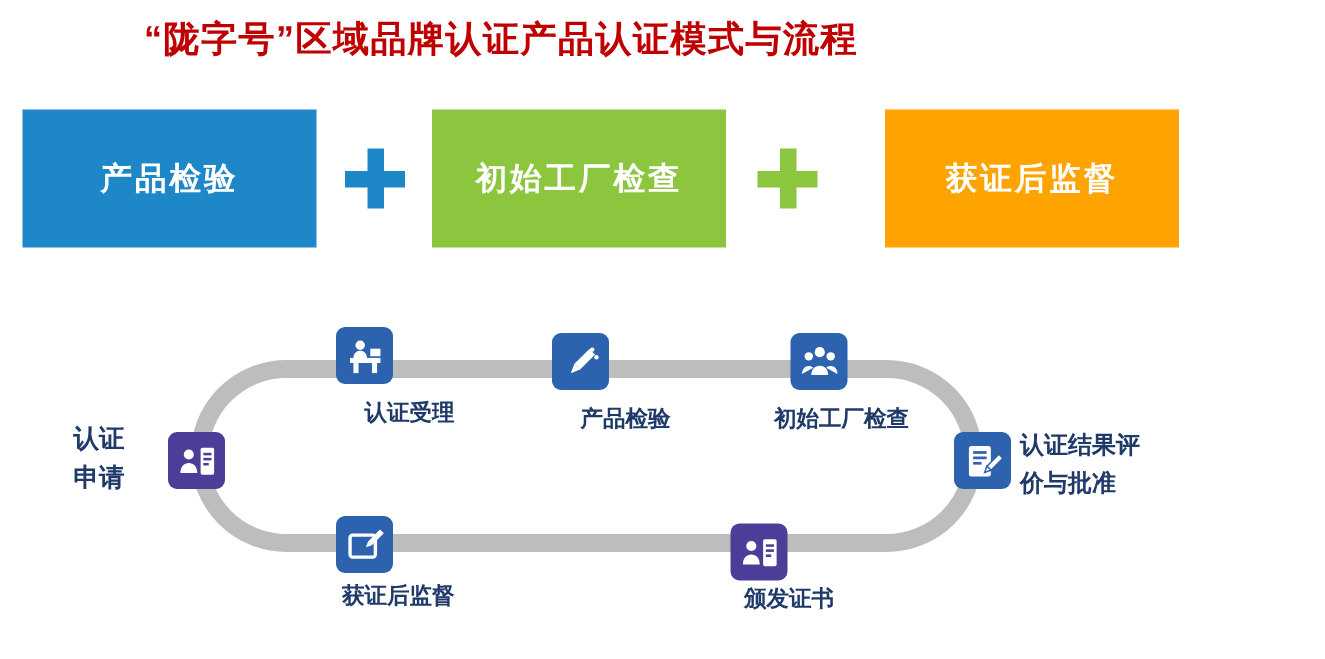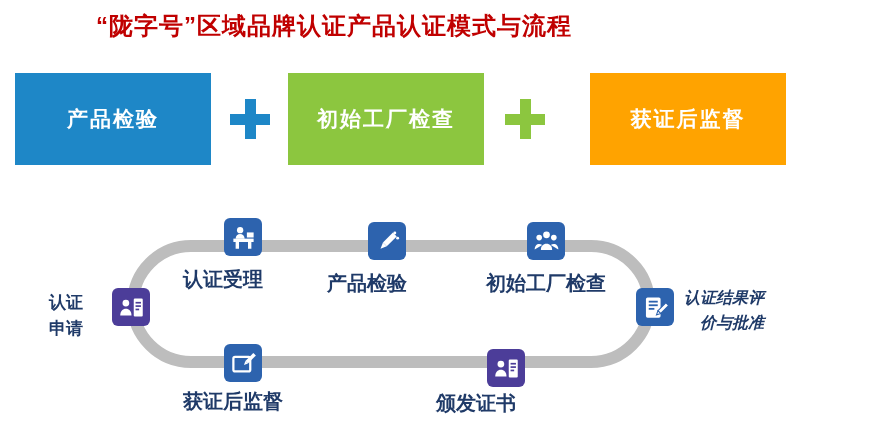--- a/index.html
+++ b/index.html
@@ -38,29 +38,29 @@
 
   .pos-apply{left:112px;top:288px;}
   .pos-receive{left:224px;top:218px;}
   .pos-product{left:368px;top:222px;}
   .pos-factory{left:527px;top:222px;}
   .pos-result{left:636px;top:288px;}
   .pos-cert{left:487px;top:349px;}
   .pos-supervision{left:224px;top:344px;}
 
   
-  .step-label{position:absolute;color:#1f3a68;font-weight:bold;font-size:20px;
-              text-align:left;z-index:2;}
+  .step-label{position:absolute;color:#1f3a68;font-weight:bold;font-size:15px;
+              text-align:right;z-index:2;}
   .lbl-receive{left:183px;top:266px;width:120px;}
   .lbl-product{left:327px;top:270px;width:120px;}
   .lbl-factory{left:486px;top:270px;width:120px;}
   .lbl-cert{left:436px;top:390px;width:120px;}
   .lbl-supervision{left:183px;top:388px;width:120px;}
-  .lbl-apply{left:48px;top:290px;width:36px;font-size:17px;line-height:1.5;text-align:center;}
-  .lbl-result{left:680px;top:286px;width:84px;font-size:16px;line-height:1.55;text-align:right;font-style:italic;}
+  .lbl-apply{left:48px;top:280px;width:36px;font-size:17px;line-height:1.5;text-align:center;}
+  .lbl-result{left:680px;top:286px;width:84px;font-size:16px;line-height:1.55;text-align:left;}
 </style>
 </head>
 <body>
 
 <div class="canvas">
 
   <h1 class="title">“陇字号”区域品牌认证产品认证模式与流程</h1>
 
   <div class="mode-box box-blue">
     <span>产品检验</span>

